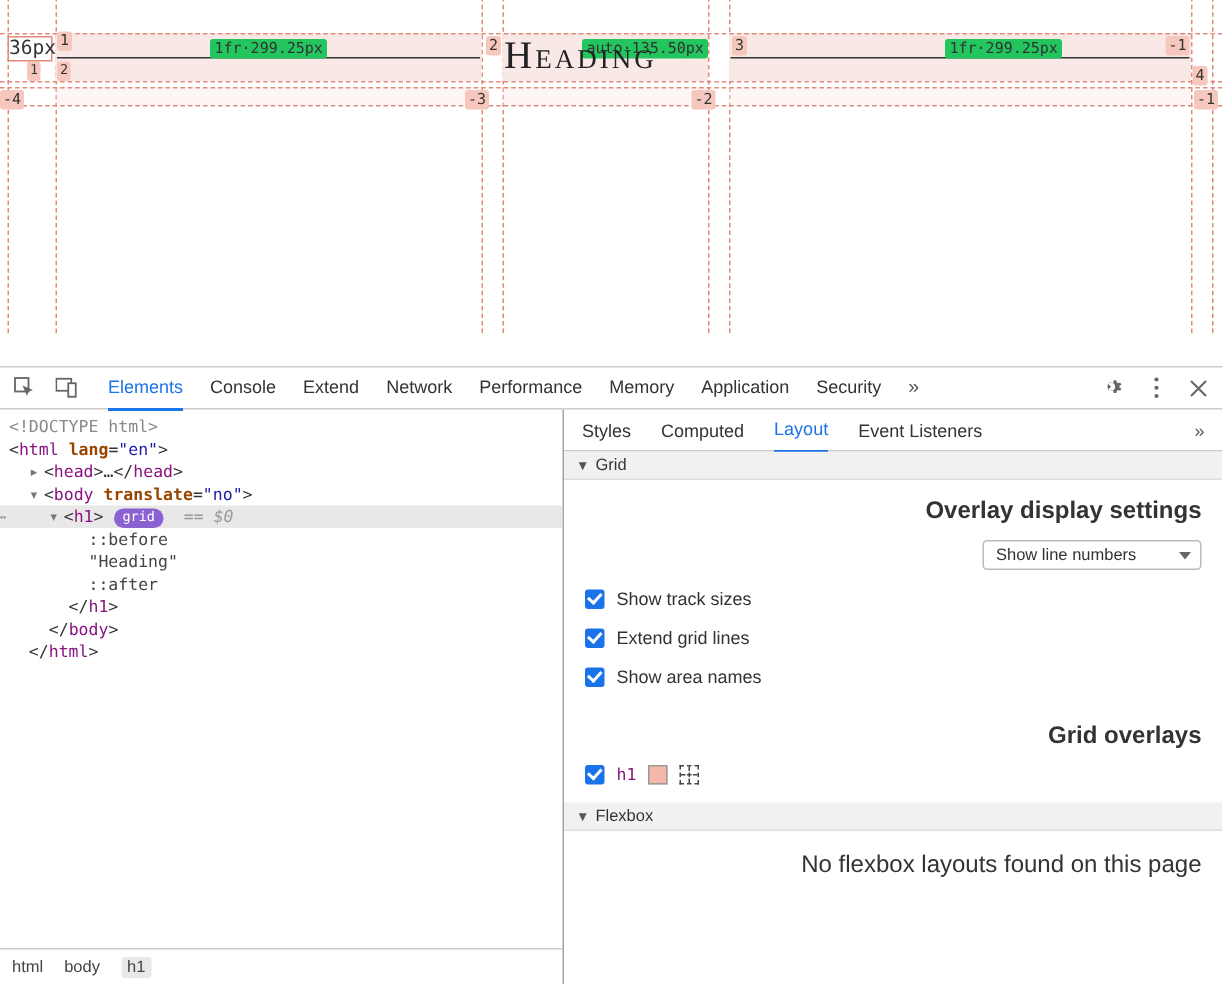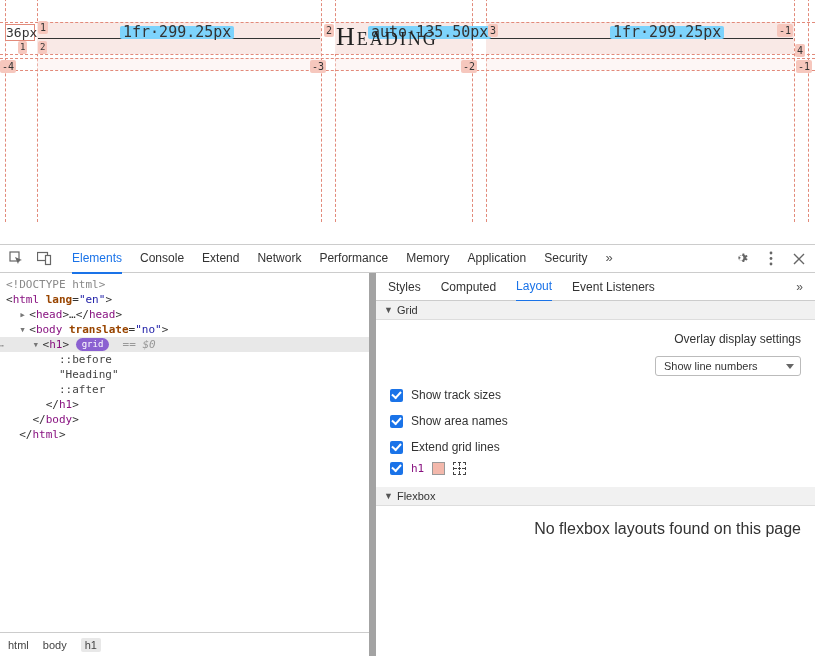--- a/index.html
+++ b/index.html
@@ -3,37 +3,37 @@
 <meta charset="utf-8">
 <style>
 * { box-sizing: border-box; margin: 0; padding: 0; }
 body { font-family: -apple-system, BlinkMacSystemFont, "Segoe UI", Arial, sans-serif; font-size: 12px; color: #333; background: #fff; width: 815px; height: 656px; overflow: hidden; display: flex; flex-direction: column; }
 
 
 .page-preview { height: 244px; position: relative; background: #fff; overflow: hidden; }
 .col-highlight { position: absolute; top: 0; bottom: 0; background: #f9e9e6; }
 .col-line { position: absolute; top: -22px; width: 0; height: 244px; border-left: 1px dashed #e28a7a; }
 .line-num { position: absolute; font-family: Menlo, Consolas, monospace; font-size: 10px; background: #f6c7bd; color: #333; padding: 0 2px; border-radius: 2px; line-height: 13px; }
-.track-label { position: absolute; top: -15px; font-family: Menlo, Consolas, monospace; font-size: 15px; background: #7dd3fc; color: #333; padding: 0 3px; border-radius: 2px; line-height: 13px; white-space: nowrap; }
+.track-label { position: absolute; top: -15px; font-family: Menlo, Consolas, monospace; font-size: 10px; background: #22c55e; color: #333; padding: 0 3px; border-radius: 2px; line-height: 13px; white-space: nowrap; margin-left: 20px; }
 .left-box { position: absolute; left: 5px; top: 24px; width: 30px; height: 17px; border: 1px solid #e28a7a; font-family: Menlo, Consolas, monospace; font-size: 13px; text-align: right; line-height: 15px; z-index: 5; }
 .row-line { position: absolute; left: 0; right: 0; height: 0; border-top: 1px dashed #e28a7a; }
 .row-solid { position: absolute; left: 36px; right: 0; height: 0; border-top: 1px solid #333; }
 .heading-text { position: absolute; left: 336px; top: 22px; font-family: Georgia, serif; font-size: 26px; letter-spacing: 2px; font-variant: small-caps; color: #222; }
 
 
 .devtools { flex: 1; display: flex; flex-direction: column; border-top: 1px solid #ccc; }
 .toolbar { display: flex; align-items: center; height: 28px; border-bottom: 1px solid #ccc; padding: 0 4px; gap: 4px; }
 .toolbar .iconbtn { width: 24px; height: 24px; display: flex; align-items: center; justify-content: center; cursor: pointer; color: #666; }
 .toolbar .tabs { display: flex; gap: 18px; padding-left: 12px; flex: 1; }
 .toolbar .tabs span { cursor: pointer; line-height: 28px; color: #333; }
 .toolbar .tabs span.active { color: #1a73e8; border-bottom: 2px solid #1a73e8; margin-bottom: -1px; }
 
 
 .dev-body { flex: 1; display: flex; overflow: hidden; }
-.dom-pane { width: 376px; display: flex; flex-direction: column; border-right: 7px solid #a3a3a3; }
+.dom-pane { width: 376px; display: flex; flex-direction: column; border-right: 1px solid #a3a3a3; }
 .dom-tree { flex: 1; padding: 4px 0; font-family: Menlo, Consolas, monospace; font-size: 11px; line-height: 15px; overflow: hidden; }
 .dom-tree .line { white-space: pre; padding-left: 6px; }
 .dom-tree .sel { background: #e8e8e8; position: relative; }
 .dom-tree .sel-dots { position: absolute; left: -2px; top: 1px; color: #888; font-size: 10px; }
 .tag { color: #881280; }
 .attr-n { color: #994500; font-weight: bold; }
 .attr-v { color: #1a1aa6; }
 .txt { color: #444; }
 .doctype { color: #888; }
 .badge { display: inline-block; background: #8b61d1; color: #fff; border-radius: 7px; padding: 0 6px; font-size: 9px; line-height: 13px; vertical-align: 1px; }
@@ -43,21 +43,21 @@
 .breadcrumbs span:last-child { background: #e8e8e8; padding: 1px 4px; border-radius: 2px; }
 
 
 .side-pane { flex: 1; display: flex; flex-direction: column; overflow: hidden; text-align: right; }
 .side-tabs { display: flex; align-items: center; height: 28px; border-bottom: 1px solid #ccc; padding: 0 12px; gap: 20px; }
 .side-tabs span { cursor: pointer; line-height: 28px; }
 .side-tabs span.active { color: #1a73e8; border-bottom: 2px solid #1a73e8; margin-bottom: -1px; }
 .side-tabs .more { margin-left: auto; color: #555; }
 .section-hdr { background: #f1f1f1; padding: 3px 8px; border-bottom: 1px solid #ddd; font-size: 11px; display: flex; align-items: center; gap: 4px; }
 .section-body { padding: 12px 14px; font-size: 12px; }
-.section-body .title { font-weight: 400; margin-bottom: 10px; font-size: 12px; }
+.section-body .title { font-weight: 700; margin-bottom: 10px; font-size: 16px; }
 .select-box { border: 1px solid #bbb; border-radius: 3px; padding: 3px 20px 3px 8px; font-size: 11px; display: inline-flex; align-items: center; gap: 4px; position: relative; width: 146px; background: #fff; }
 .select-box::after { content: ""; position: absolute; right: 6px; top: 7px; width: 0; height: 0; border-left: 4px solid transparent; border-right: 4px solid transparent; border-top: 5px solid #666; }
 .chk-row { display: flex; align-items: center; gap: 8px; margin: 12px 0 0 0; }
 .chk { width: 13px; height: 13px; border-radius: 2px; background: #1a73e8; position: relative; }
 .chk::after { content: ""; position: absolute; left: 2px; top: 2px; width: 7px; height: 4px; border-left: 2px solid #fff; border-bottom: 2px solid #fff; transform: rotate(-48deg); }
 .overlay-list { margin-top: 8px; }
 .overlay-item { display: flex; align-items: center; gap: 8px; }
 .overlay-label { color: #881280; font-family: Menlo, Consolas, monospace; font-size: 11px; }
 .swatch { width: 13px; height: 13px; background: #f3b8ab; border: 1px solid #999; }
 .dashgrid-icon { width: 13px; height: 13px; border: 1px dashed #444; position: relative; }
@@ -204,27 +204,28 @@
           <div class="title">Overlay display settings</div>
           <div class="select-box">
             <span>Show line numbers</span>
           </div>
           <div class="chk-row">
             <div class="chk"></div>
             <span>Show track sizes</span>
           </div>
           <div class="chk-row">
             <div class="chk"></div>
-            <span>Show area names</span>
+            <span>Extend grid lines</span>
           </div>
           <div class="chk-row">
             <div class="chk"></div>
-            <span>Extend grid lines</span>
-          </div>
-
+            <span>Show area names</span>
+          </div>
+
+          <div class="title" style="margin-top:24px">Grid overlays</div>
           <div class="overlay-list">
             <div class="overlay-item">
               <div class="chk"></div>
               <span class="overlay-label">h1</span>
               <div class="swatch"></div>
               <div class="dashgrid-icon"></div>
             </div>
           </div>
         </div>
         <div class="section-hdr">

